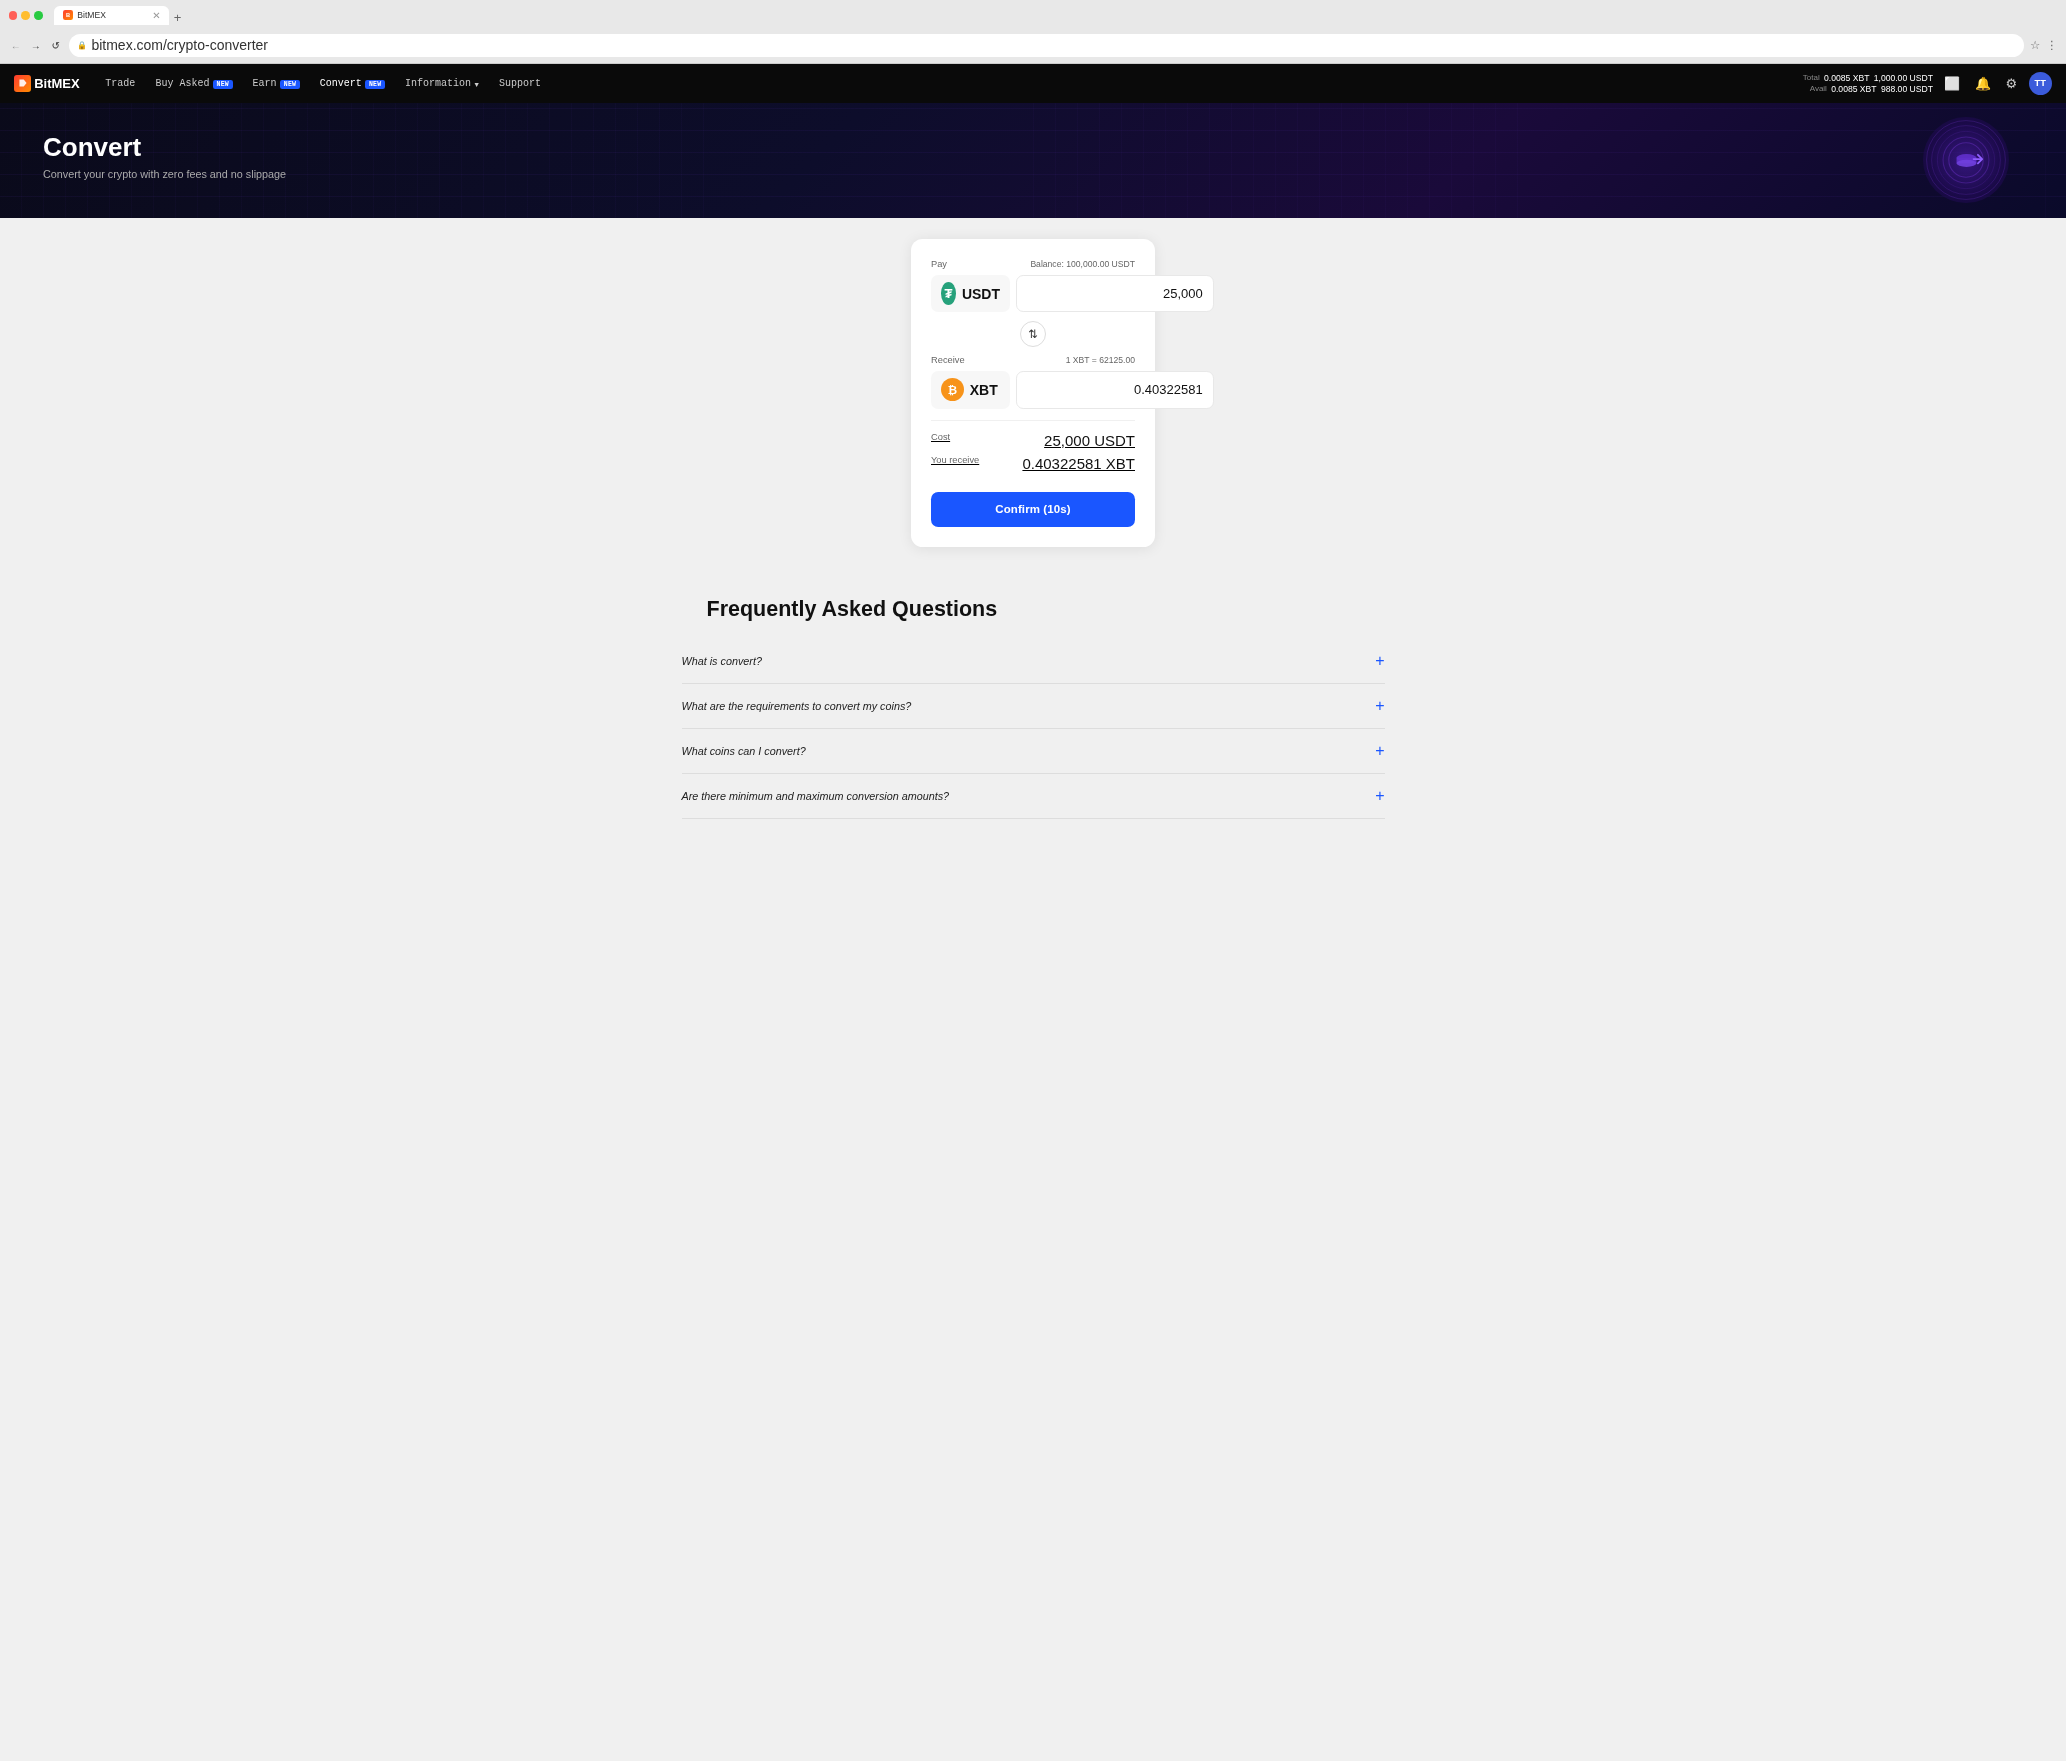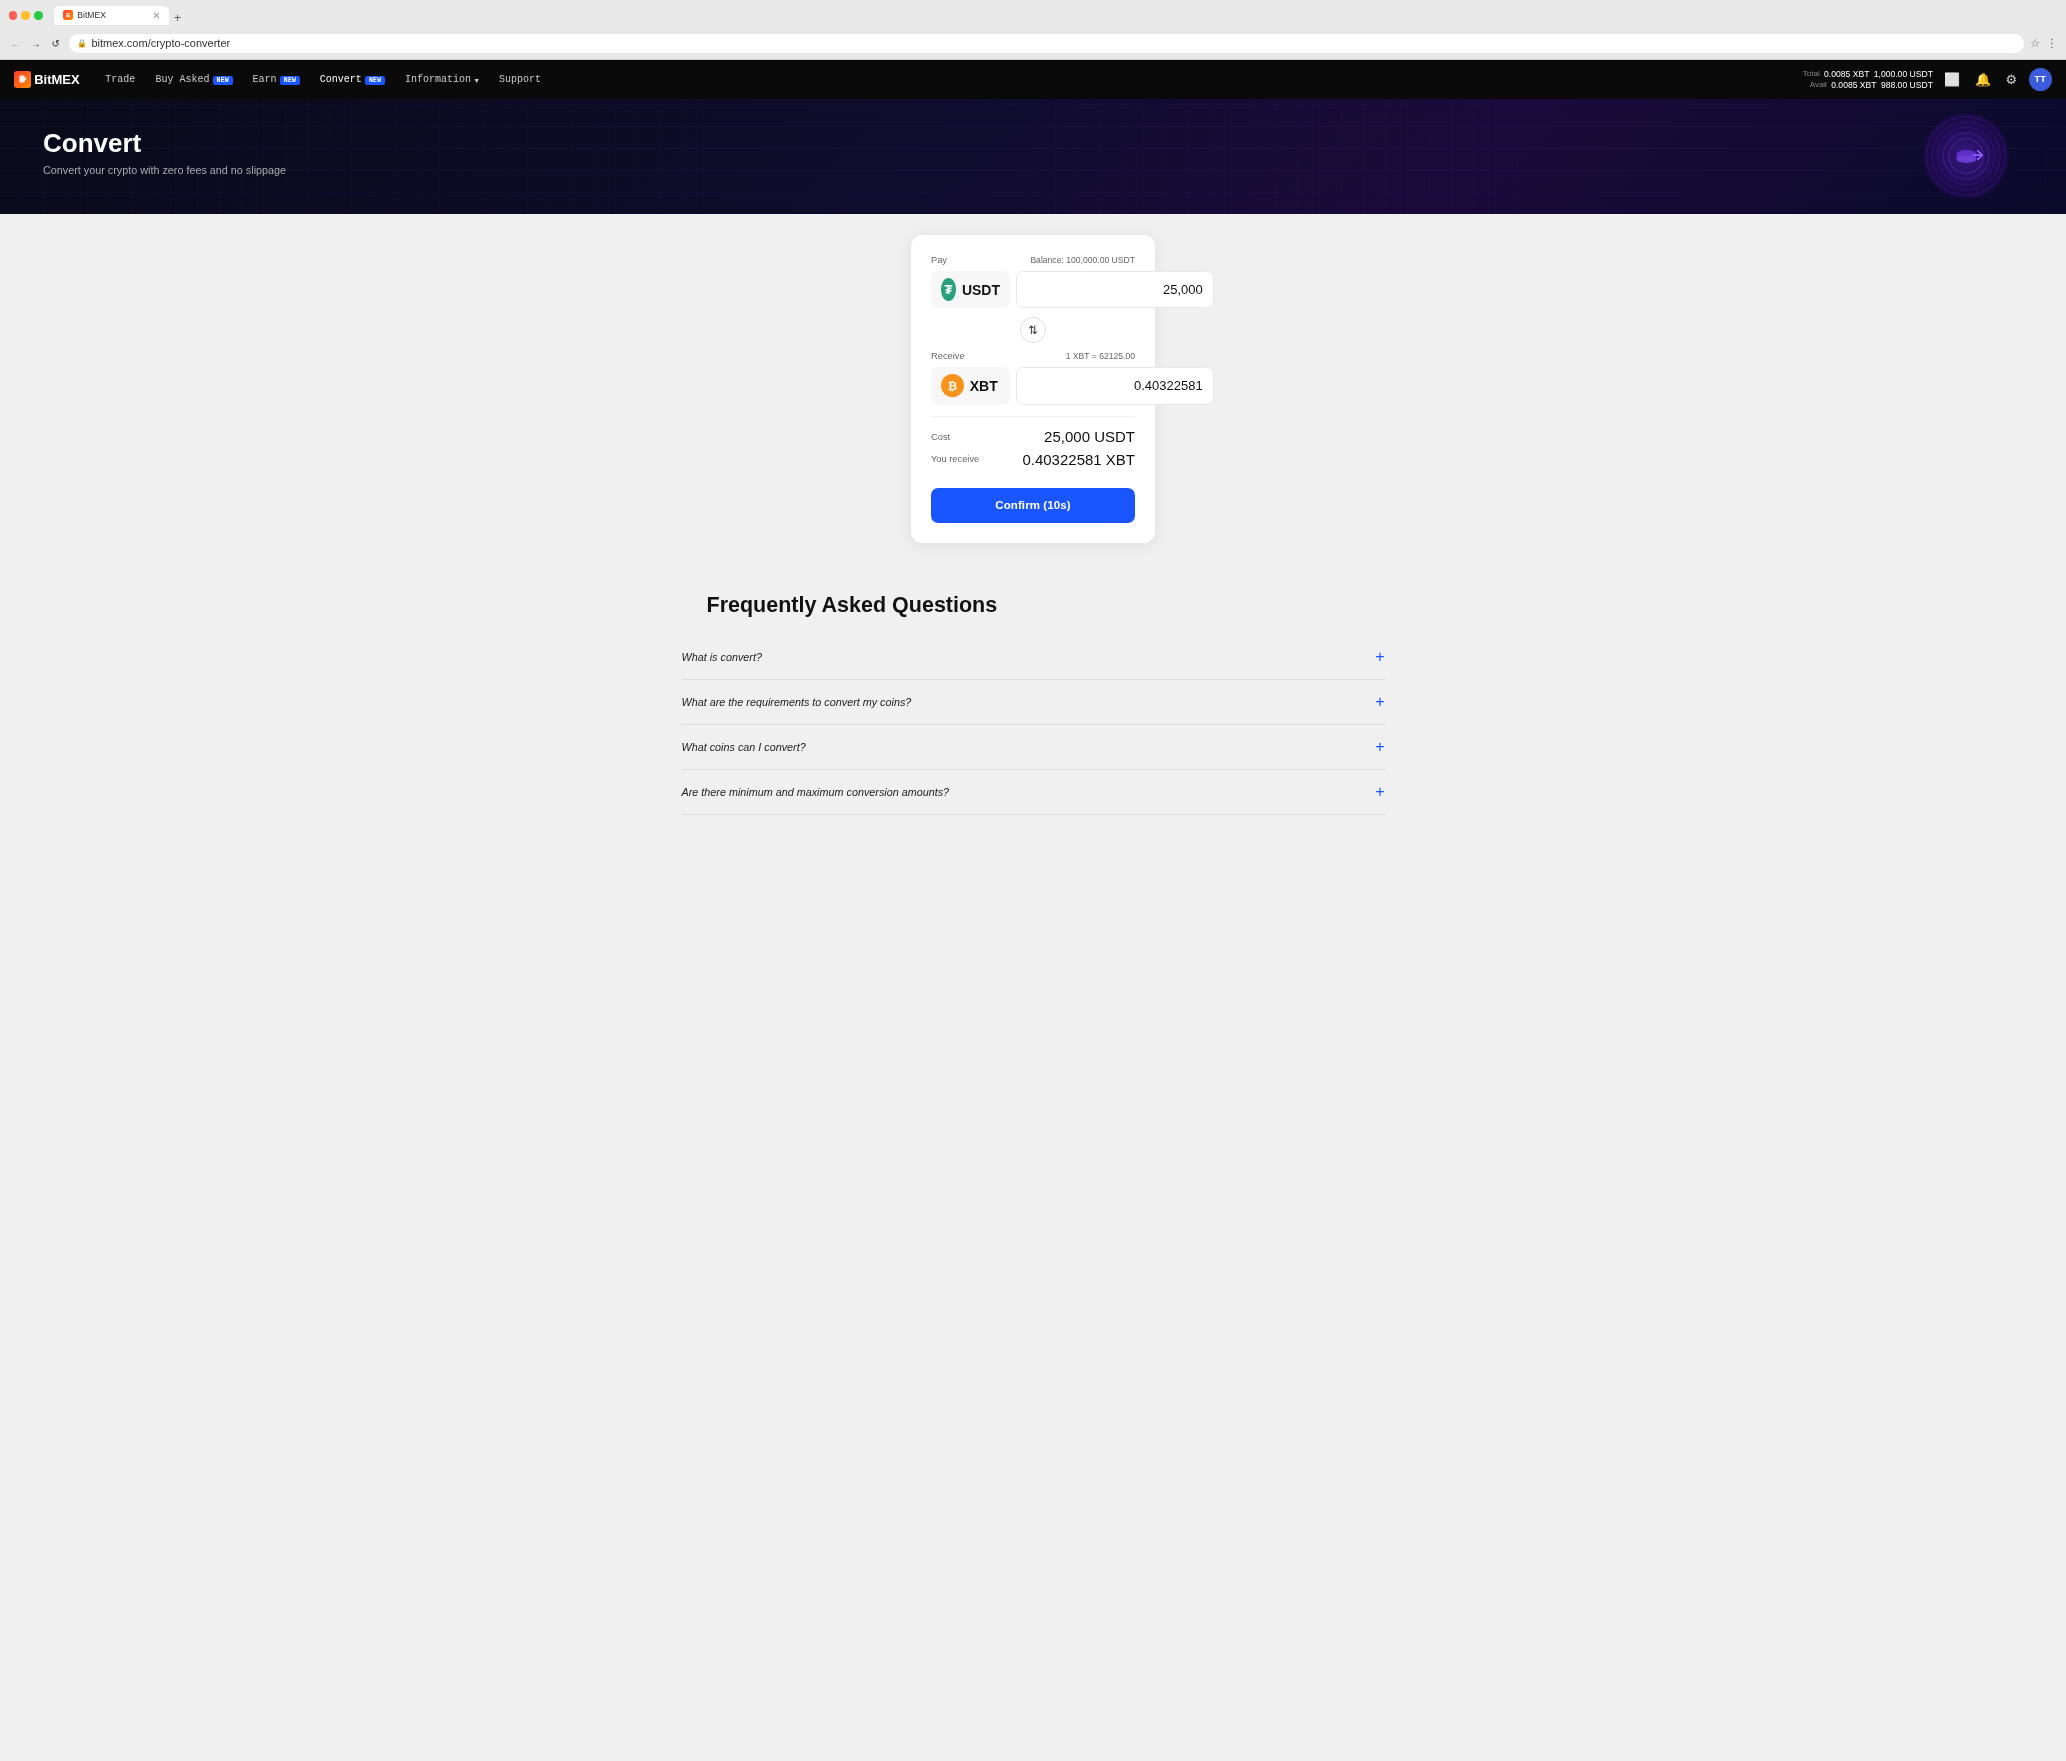--- a/index.html
+++ b/index.html
@@ -62,21 +62,21 @@
       border: none;
       border-radius: 14.3px;
       padding: 3.6px 8.6px;
       font-size: 9.3px;
       color: #333;
       display: flex;
       align-items: center;
       gap: 4.3px;
     }
     .lock-icon { color: #666; font-size: 8px; }
-    .addressbar-url { color: #333; font-size: 11px; }
+    .addressbar-url { color: #333; font-size: 14px; }
     .addressbar-actions { display: flex; gap: 5.7px; color: #666; font-size: 11.5px; }
 
     
     .app { background: #f0f0f0; min-height: 574px; }
 
     
     .navbar {
       background: #0a0a0a;
       display: flex;
       align-items: center;
@@ -280,22 +280,22 @@
       background: white;
       color: #333;
       font-size: 11.5px;
     }
 
     .divider { height: 0.7px; background: #f0f0f0; margin: 11.5px 0; }
 
     .summary-row {
       display: flex;
       justify-content: space-between;
-      align-items: center;
       margin-bottom: 5.7px;
+      text-decoration: underline;
     }
     .summary-label { font-size: 9.3px; color: #666; }
     .summary-value { font-size: 15px; color: #111; font-weight: 500; }
 
     .confirm-btn {
       width: 100%;
       background: #1a56ff;
       color: white;
       border: none;
       border-radius: 7.2px;

